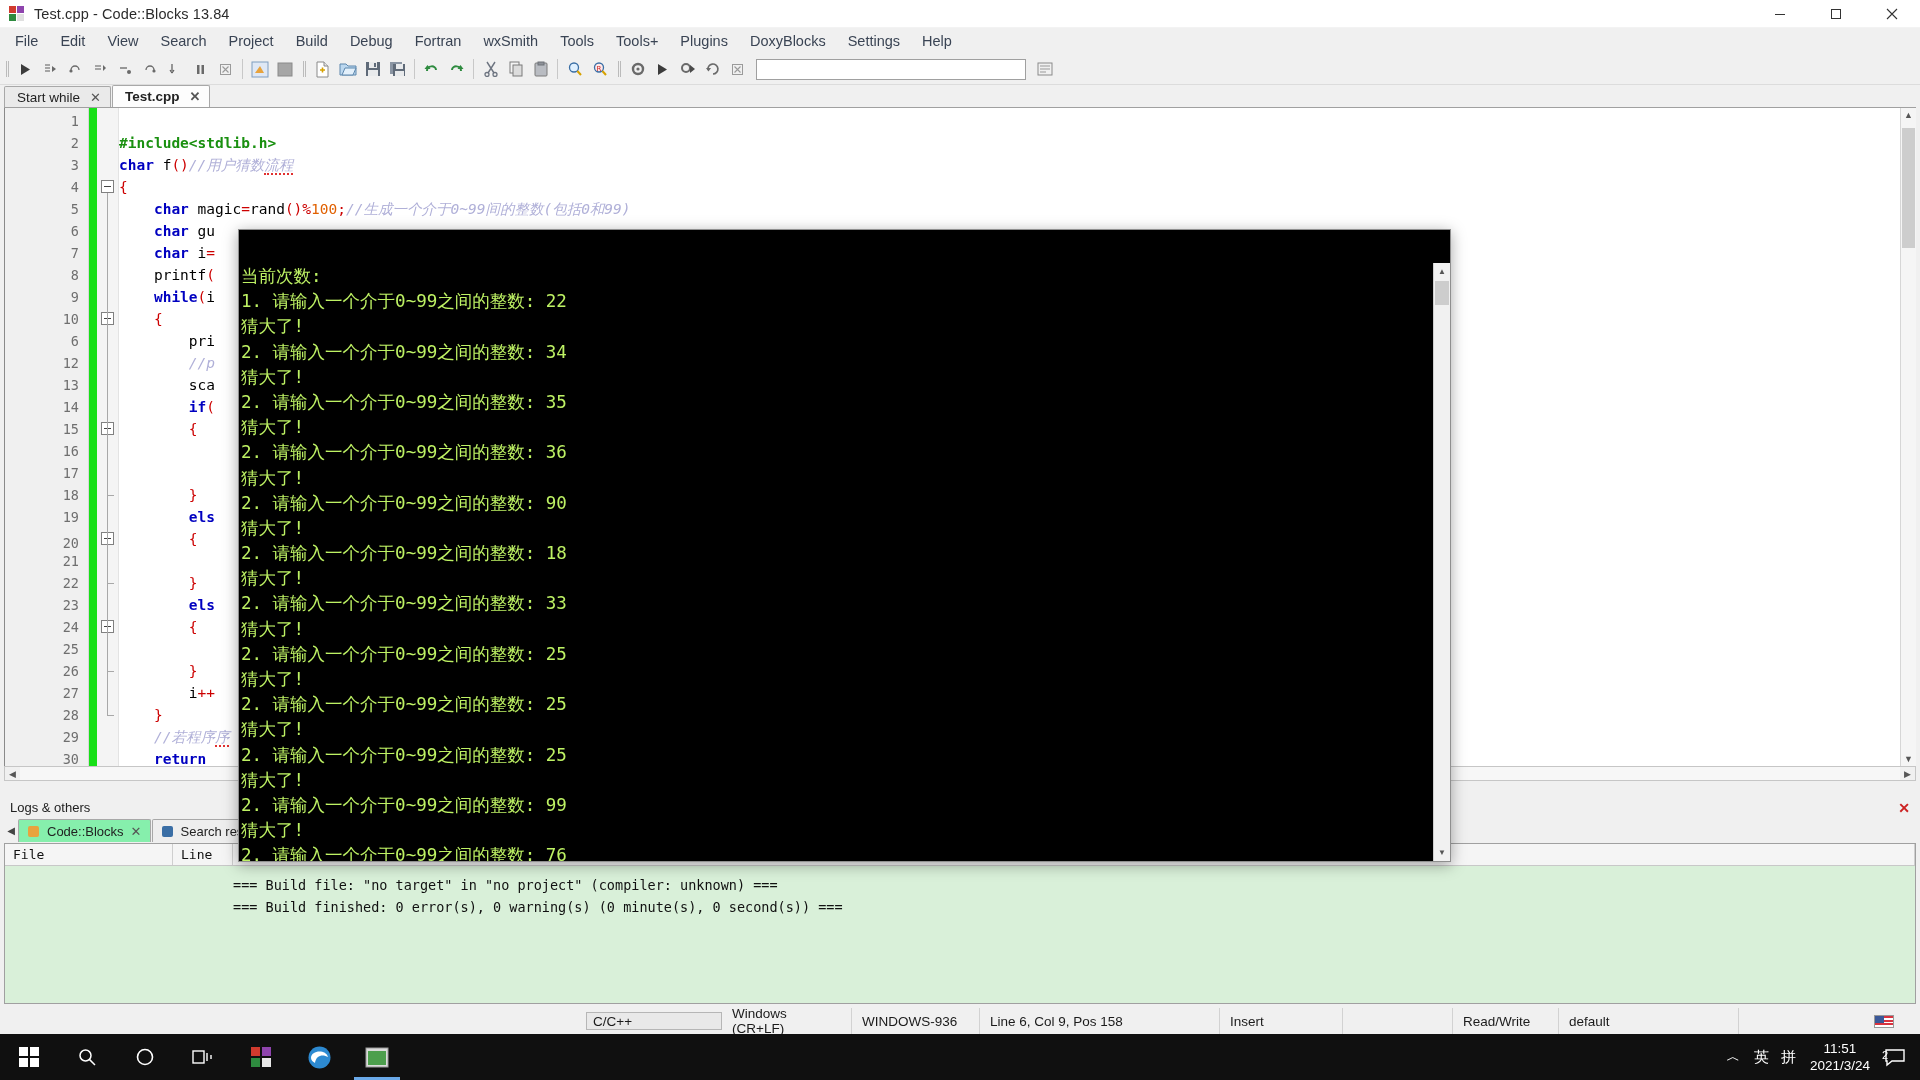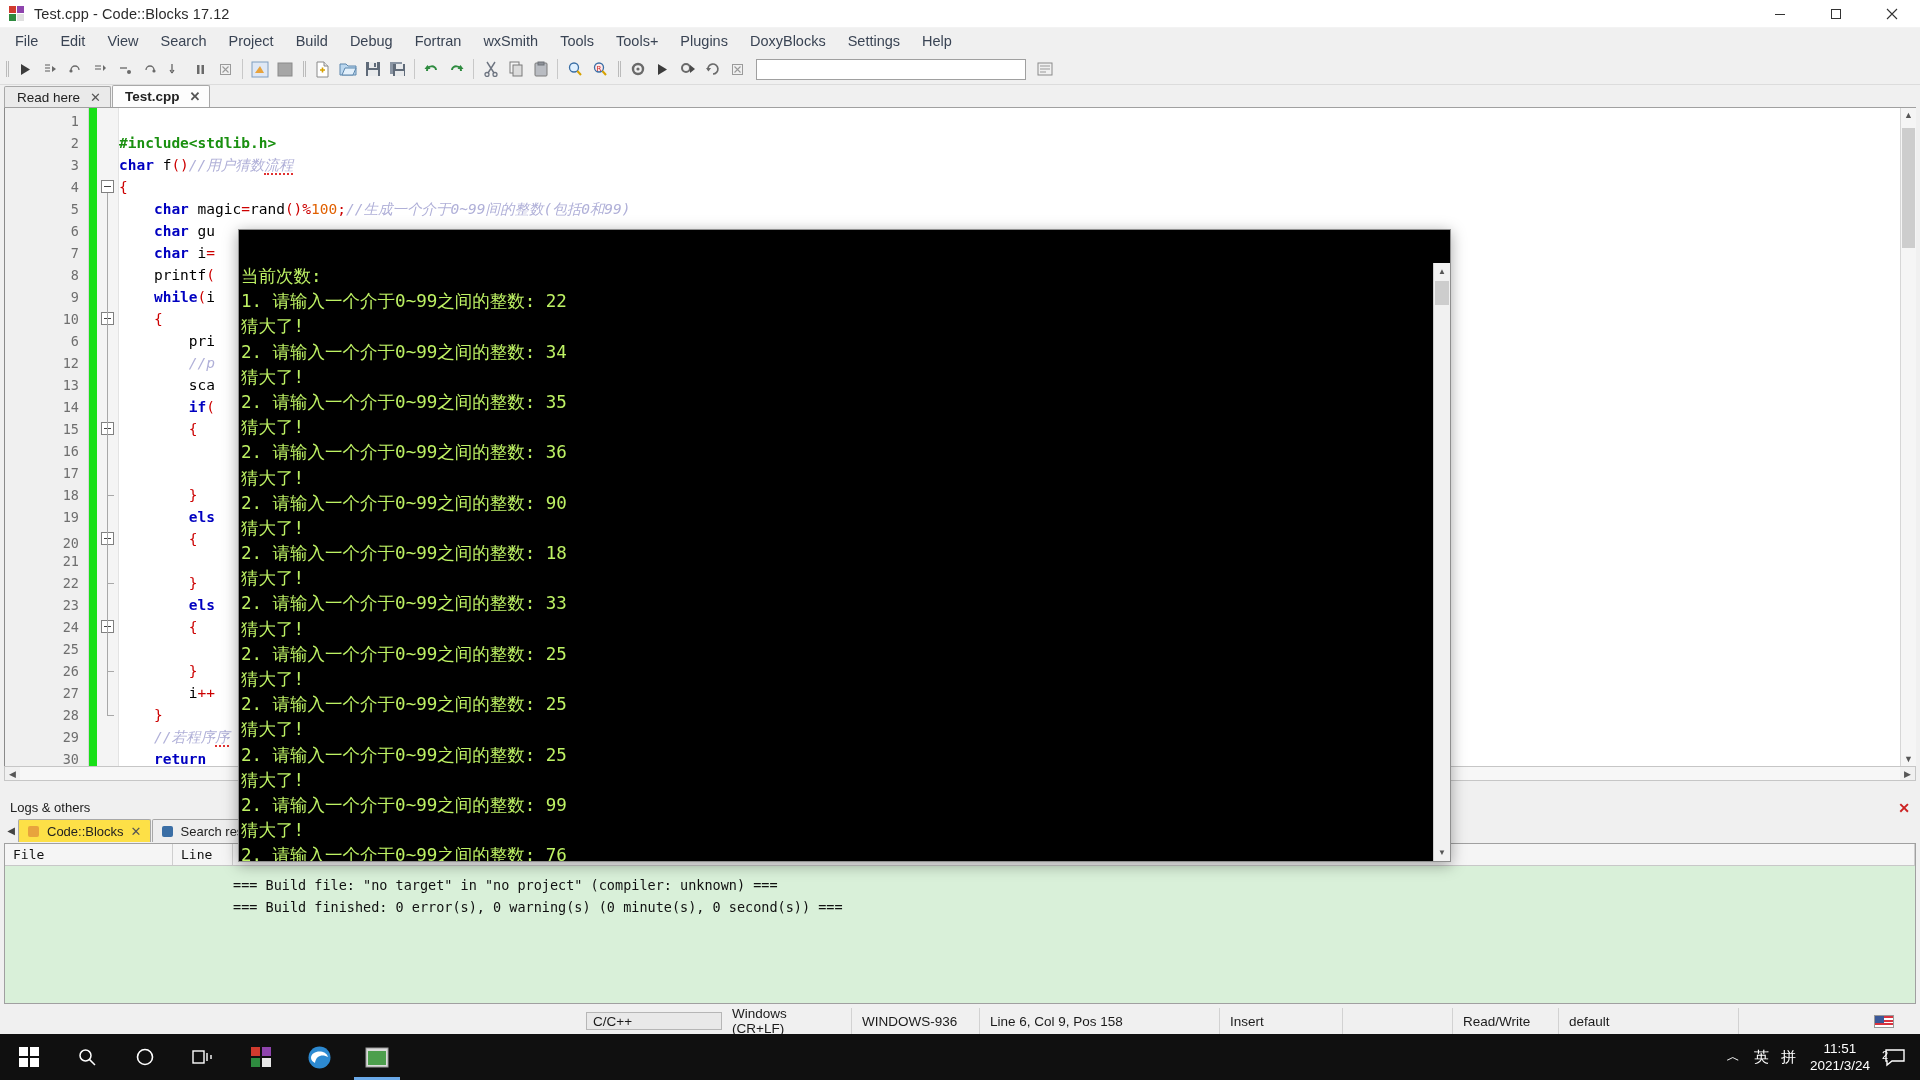--- a/index.html
+++ b/index.html
@@ -146,21 +146,21 @@
   .logs-tabs {
     position: absolute; left: 4px; top: 818px; width: 1912px; height: 26px;
     background: #f0f0f0; display: flex; align-items: center; border-bottom: 1px solid #a0a0a0;
   }
   .lt-arrow { width: 14px; text-align: center; font-size: 10px; color: #444; }
   .log-tab {
     height: 23px; display: flex; align-items: center; gap: 7px; padding: 0 8px;
     font-size: 13px; color: #222; border: 1px solid #a8a8a8; border-bottom: none;
     background: #eeeeee; margin-right: 1px; border-radius: 2px 2px 0 0; white-space: nowrap;
   }
-  .log-tab.active { background: #fde047; }
+  .log-tab.active { background: #86efac; }
   .log-dot { width: 13px; height: 13px; flex: none; }
 
   .logs-body {
     position: absolute; left: 4px; top: 844px; width: 1912px; height: 160px;
     background: #ffffff; border: 1px solid #a0a0a0; border-top: none; overflow: hidden;
   }
   .log-head {
     display: flex; height: 22px; background: #f5f5f5; border-bottom: 1px solid #c8c8c8;
     font-family: "DejaVu Sans Mono", monospace; font-size: 13px; color: #111;
   }
@@ -271,21 +271,21 @@
 
 <div id="root">
 
   <div class="titlebar">
     <div class="tb-icon">
       <i></i>
         <i></i>
         <i></i>
         <i></i>
     </div>
-    <div class="tb-title">Test.cpp - Code::Blocks 17.12</div>
+    <div class="tb-title">Test.cpp - Code::Blocks 13.84</div>
     <div class="win-btns">
       <div class="win-btn">
         <svg width="12" height="12" viewBox="0 0 12 12">
             <rect x="1" y="6" width="10" height="1" fill="#333"></rect>
           </svg>
       </div>
       <div class="win-btn">
         <svg width="12" height="12" viewBox="0 0 12 12">
             <rect x="1.5" y="1.5" width="9" height="9" fill="none" stroke="#333"></rect>
           </svg>
@@ -508,21 +508,21 @@
     <div class="tbtn" style="margin-left:6px;">
       <svg width="16" height="16" viewBox="0 0 16 16">
           <rect x="1" y="2" width="14" height="12" fill="#f0f0f0" stroke="#8a8a8a"></rect>
           <path d="M3 5h10M3 8h10M3 11h6" stroke="#999"></path>
         </svg>
       </div>
   </div>
 
   <div class="nb-tabs">
     <div class="nb-tab">
-      <span>Read here</span>
+      <span>Start while</span>
       <span class="nb-x">✕</span>
     </div>
     <div class="nb-tab active">
       <span>Test.cpp</span>
       <span class="nb-x">✕</span>
     </div>
   </div>
 
   <div class="editor">
     <div class="ed-gutter"></div>

